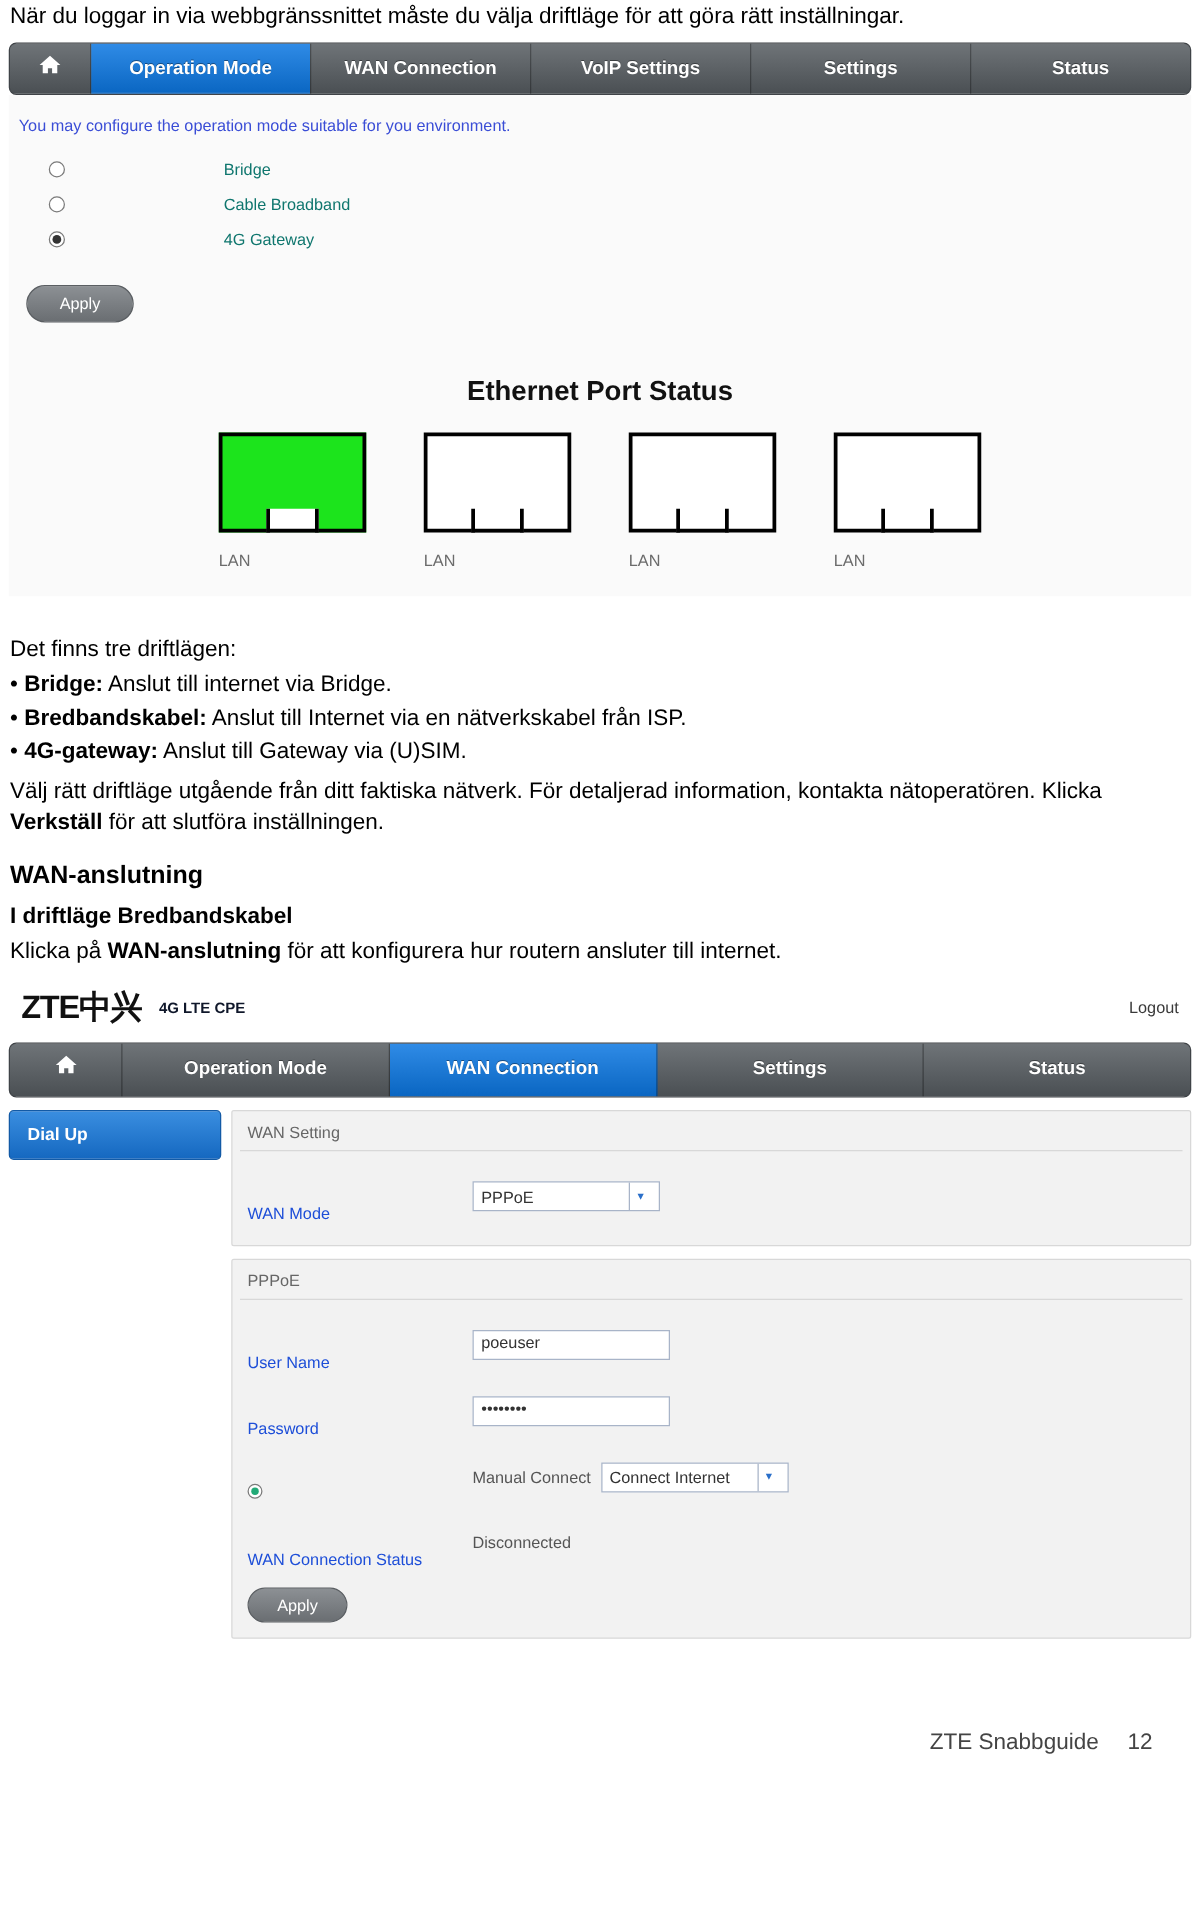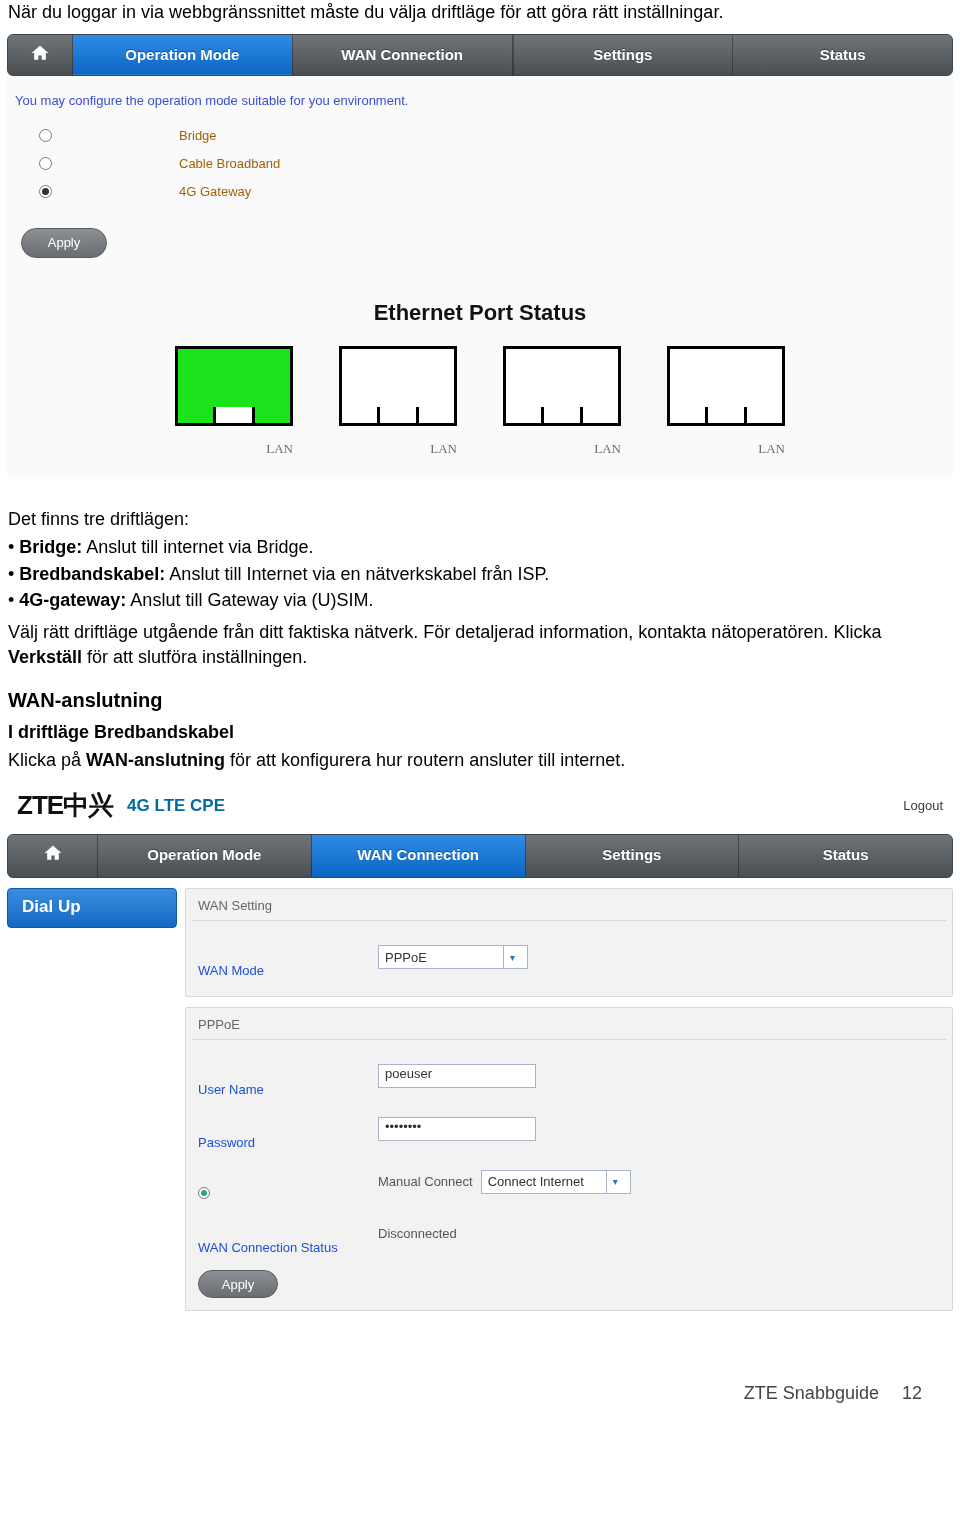--- a/index.html
+++ b/index.html
@@ -38,47 +38,47 @@
     box-shadow: inset 0 -1px 0 rgba(255,255,255,0.15);
   }
   .home-icon svg { width: 22px; height: 20px; fill: #fff; }
   .panel1-body { background: #fafafa; border: 0; padding: 10px 6px 20px; }
   .panel1-msg { color: #3a4dd6; font-size: 13px; margin: 6px 2px 12px; }
   .radio-list { margin-left: 26px; }
   .radio-row { display: flex; align-items: center; height: 28px; }
   .radio-row .ctrl { width: 140px; display: flex; align-items: center; }
   .radio { width: 13px; height: 13px; border-radius: 50%; border: 1px solid #7a7a7a; background: #fff; position: relative; }
   .radio.selected::after { content:""; position:absolute; inset:2px; border-radius:50%; background:#333; }
-  .radio-label { color: #a16207; font-size: 13px; }
+  .radio-label { color: #0f766e; font-size: 13px; }
   .apply-btn {
     margin: 22px 0 0 8px;
     display: inline-flex; align-items: center; justify-content: center;
     width: 86px; height: 30px;
     background: linear-gradient(#8c9094, #6a6e72);
     color: #fff; font-size: 13px; border-radius: 15px;
     border: 1px solid #5a5e62;
   }
   .eps-title { text-align: center; font-size: 22px; font-weight: bold; margin-top: 40px; color: #111; }
   .ports { display: flex; justify-content: center; gap: 46px; margin-top: 18px; }
-  .port { display: flex; flex-direction: column; align-items: flex-end; font-family: Liberation Serif, serif; }
+  .port { display: flex; flex-direction: column; align-items: flex-start; }
   .port-box { width: 118px; height: 80px; border: 3px solid #000; position: relative; background: #fff; }
   .port-box.active { background: #1ce41c; }
   .port-box::after {
     content:""; position:absolute; bottom:-3px; left:50%; transform:translateX(-50%);
     width: 36px; height: 16px; border: 3px solid #000; border-top: none; background:#fff;
   }
   .port-box.active::after { background:#fff; }
   .port-label { margin-top: 14px; color: #6b6b6b; font-size: 13px; }
 
   
   .ss2 { width: 946px; margin: 12px auto 0; font-size: 13px; color: #555; }
   .ss2-header { display: flex; align-items: center; justify-content: space-between; padding: 4px 10px 6px; }
   .ss2-brand { display: flex; align-items: center; gap: 14px; }
   .brand-logo { font-weight: bold; font-size: 26px; letter-spacing: -1px; color: #111; }
-  .brand-text { color: #0369a1; font-size: 17px; font-weight: 600; }
+  .brand-text { color: #0f172a; font-size: 12px; font-weight: 600; }
   .logout { color: #3a3a3a; font-size: 13px; }
   .navbar2 {
     display: flex; align-items: stretch; height: 44px;
     background: linear-gradient(#6f7478, #4a4f53);
     border: 1px solid #3f4347; border-radius: 6px;
     margin: 4px 0 10px;
   }
   .navitem2 {
     display: flex; align-items: center; justify-content: center;
     color: #fff; font-size: 15px; font-weight: 600;
@@ -87,21 +87,21 @@
   }
   .navitem2.home { flex: 0 0 90px; }
   .navitem2.wide { flex: 1; }
   .navitem2.active { background: linear-gradient(#2f8be6, #0a66c2); }
   .navitem2:last-child { border-right: none; }
   .ss2-main { display: flex; gap: 8px; align-items: flex-start; }
   .ss2-side { width: 170px; }
   .side-tab {
     height: 40px; display:flex; align-items:center; padding:0 14px;
     background: linear-gradient(#3a8ee0, #1568c0);
-    color:#fff; font-size:17px; font-weight:600; border-radius:4px;
+    color:#fff; font-size:14px; font-weight:600; border-radius:4px;
     border: 1px solid #125aa6;
   }
   .ss2-form { flex:1; }
   .form-panel {
     background: #f2f2f2; border: 1px solid #d8d8d8; border-radius: 2px;
     padding: 6px 0 12px; margin-bottom: 10px;
   }
   .panel-title { font-size: 13px; color:#666; padding: 2px 12px 6px; }
   .hr { height:1px; background:#d8d8d8; margin: 0 6px 10px; }
   .frow { display:flex; align-items:center; padding: 4px 12px; min-height: 30px; }
@@ -143,20 +143,21 @@
         <svg viewBox="0 0 24 24">
             <path d="M12 3l10 9h-3v8h-5v-5h-4v5H5v-8H2z"></path>
           </svg>
       </span>
     </div>
     <div class="sep"></div>
     <div class="navitem1 active">Operation Mode</div>
     <div class="sep"></div>
     <div class="navitem1">WAN Connection</div>
     <div class="sep"></div>
+    <div class="navitem1">VoIP Settings</div>
     <div class="sep"></div>
     <div class="navitem1">Settings</div>
     <div class="sep"></div>
     <div class="navitem1">Status</div>
   </div>
   <div class="panel1-body">
     <div class="panel1-msg">You may configure the operation mode suitable for you environment.</div>
     <div class="radio-list">
       <div class="radio-row">
         <div class="ctrl">

